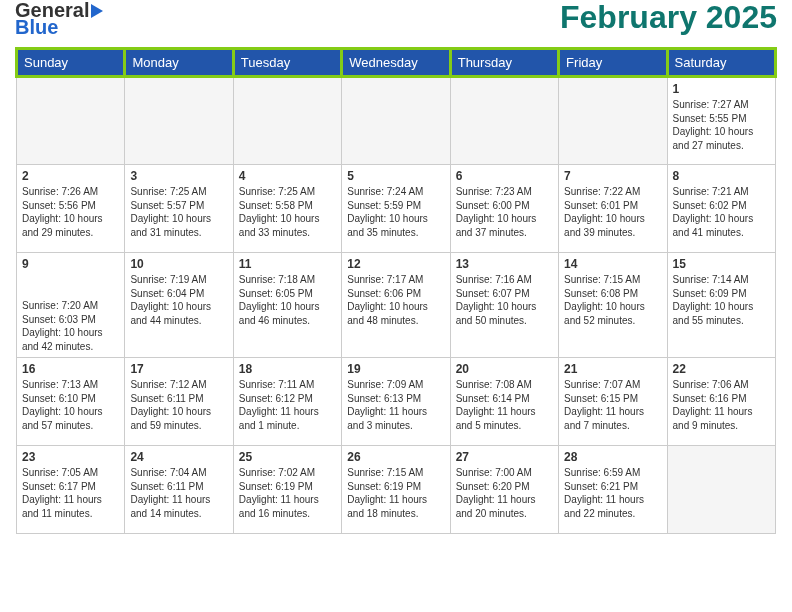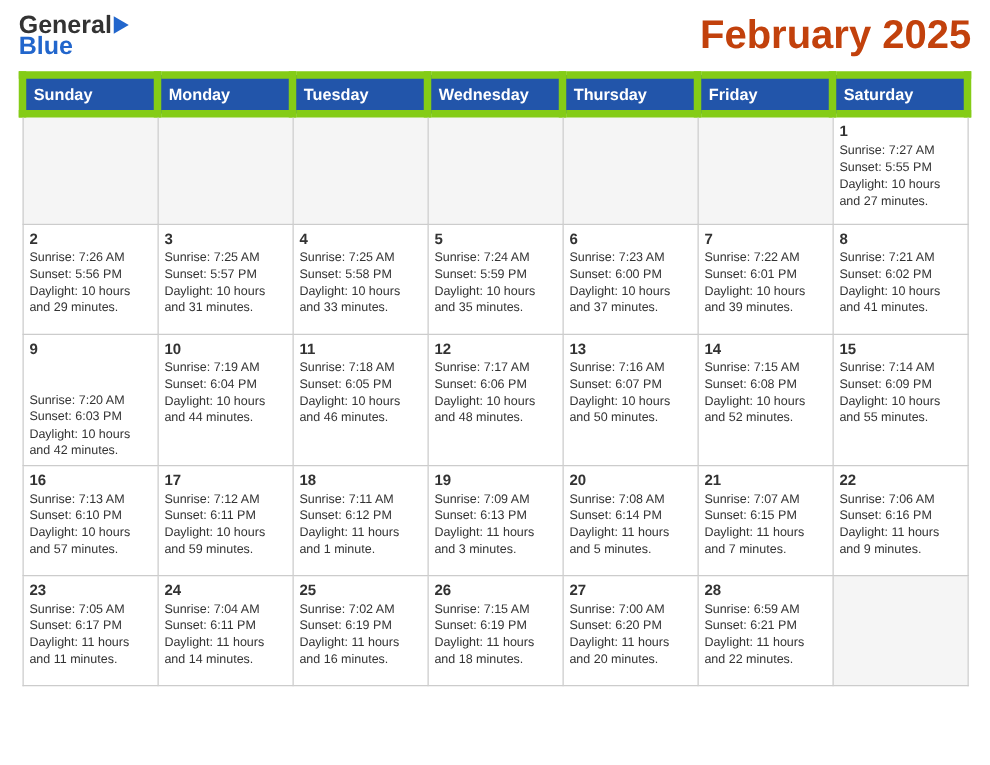--- a/index.html
+++ b/index.html
@@ -5,55 +5,55 @@
     * { box-sizing: border-box; margin: 0; padding: 0; }
     body {
       font-family: Arial, sans-serif;
       background: #fff;
       width: 792px;
       min-height: 612px;
     }
     .page {
       width: 792px;
       background: #fff;
-      padding: 10px 15px 10px 15px;
+      padding: 0 15px 10px 15px;
     }
     .header {
       display: flex;
       align-items: flex-start;
       justify-content: space-between;
       margin-bottom: 8px;
     }
     .title-block {
       text-align: right;
     }
     .title-block h1 {
       font-size: 32px;
       font-weight: bold;
-      color: #c2410c;
+      color: #0f766e;
       line-height: 1.1;
     }
     .title-block h2 {
       font-size: 15px;
       font-weight: normal;
       color: #555;
     }
     .calendar {
       width: 100%;
       border-collapse: collapse;
       border: 1px solid #ccc;
     }
     .calendar th {
       background: #2255aa;
       color: #fff;
       font-size: 13px;
-      font-weight: bold;
+      font-weight: normal;
       padding: 5px 6px;
       text-align: left;
-      border: 6px solid #84cc16;
+      border: 3px solid #84cc16;
       margin-left: 16px;
     }
     .calendar td {
       vertical-align: top;
       border: 1px solid #ccc;
       width: calc(100% / 7);
       padding: 4px 5px;
       font-size: 10px;
       color: #333;
       height: 88px;

